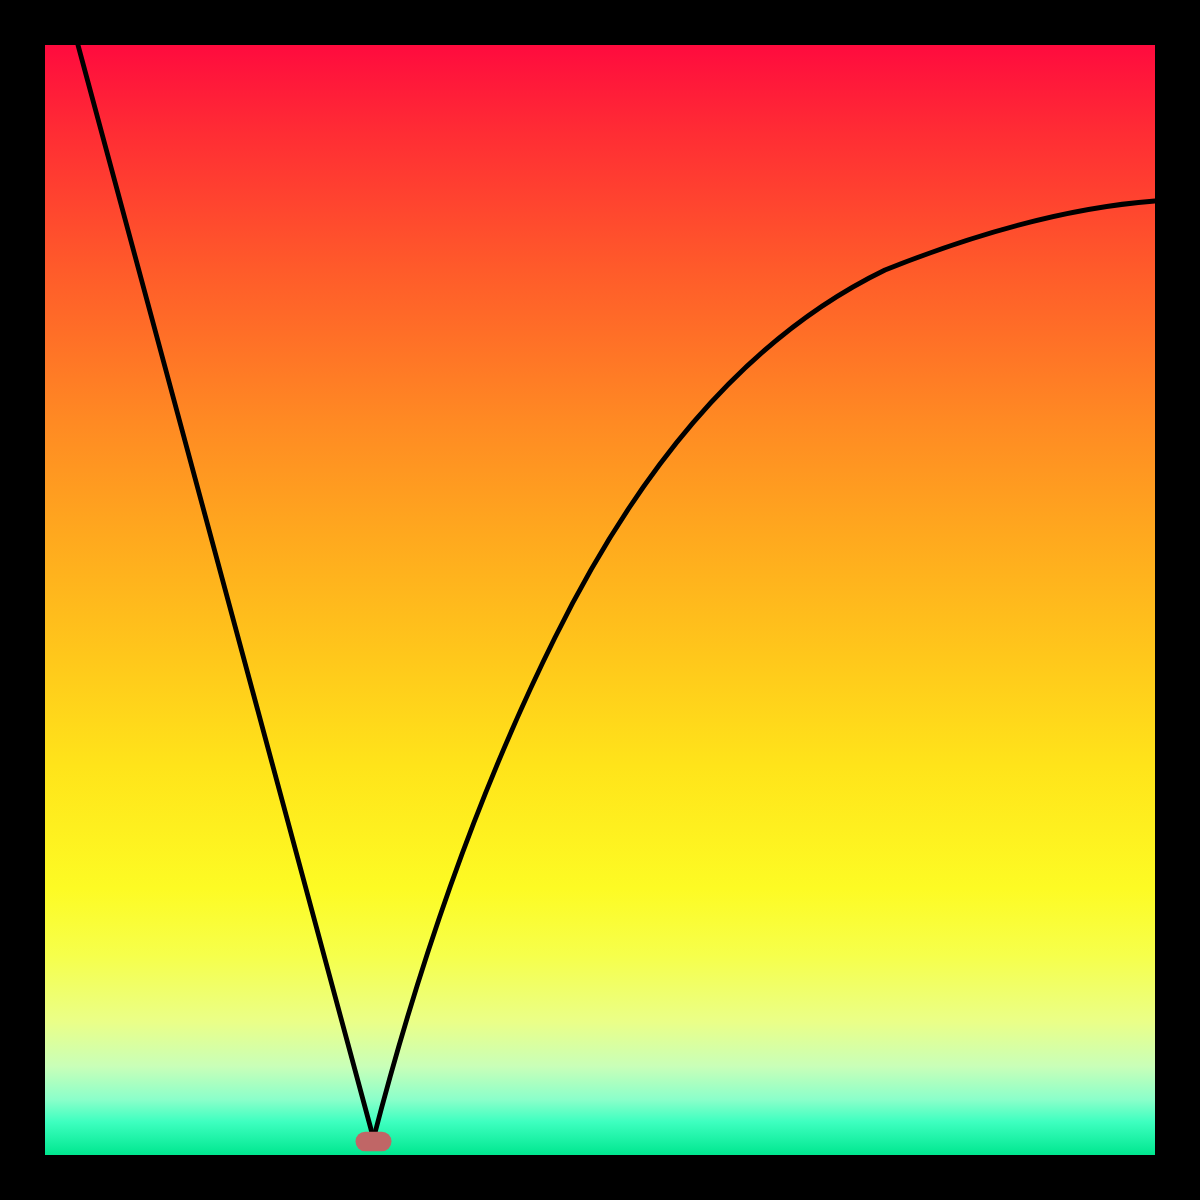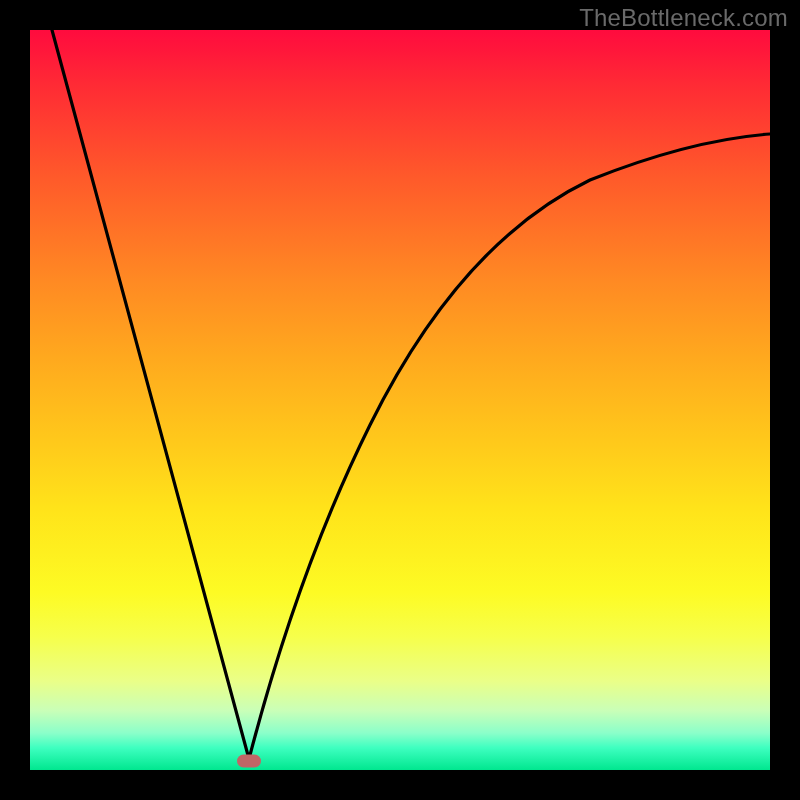--- a/index.html
+++ b/index.html
@@ -64,21 +64,20 @@
     height: 13px;
     border-radius: 8px;
     background: #c06666;
     transform: translate(-50%, -50%);
   }
 </style>
 </head>
 <body>
 
 <div class="frame">
-  <div class="watermark">TheBottleneck.com</div>
 
   <div class="plot">
     <svg class="curve" viewBox="0 0 740 740" preserveAspectRatio="none">
       <path d="M 22 0 L 219 729" fill="none" stroke="#000" stroke-width="3.2" stroke-linecap="round"></path>
       <path d="M 219 729
                Q 268 540 340 395
                Q 430 213 560 150
                Q 660 110 740 104" fill="none" stroke="#000" stroke-width="3.2" stroke-linecap="round"></path>
     </svg>
     <div class="marker" style="left:219px; top:731px;"></div>

